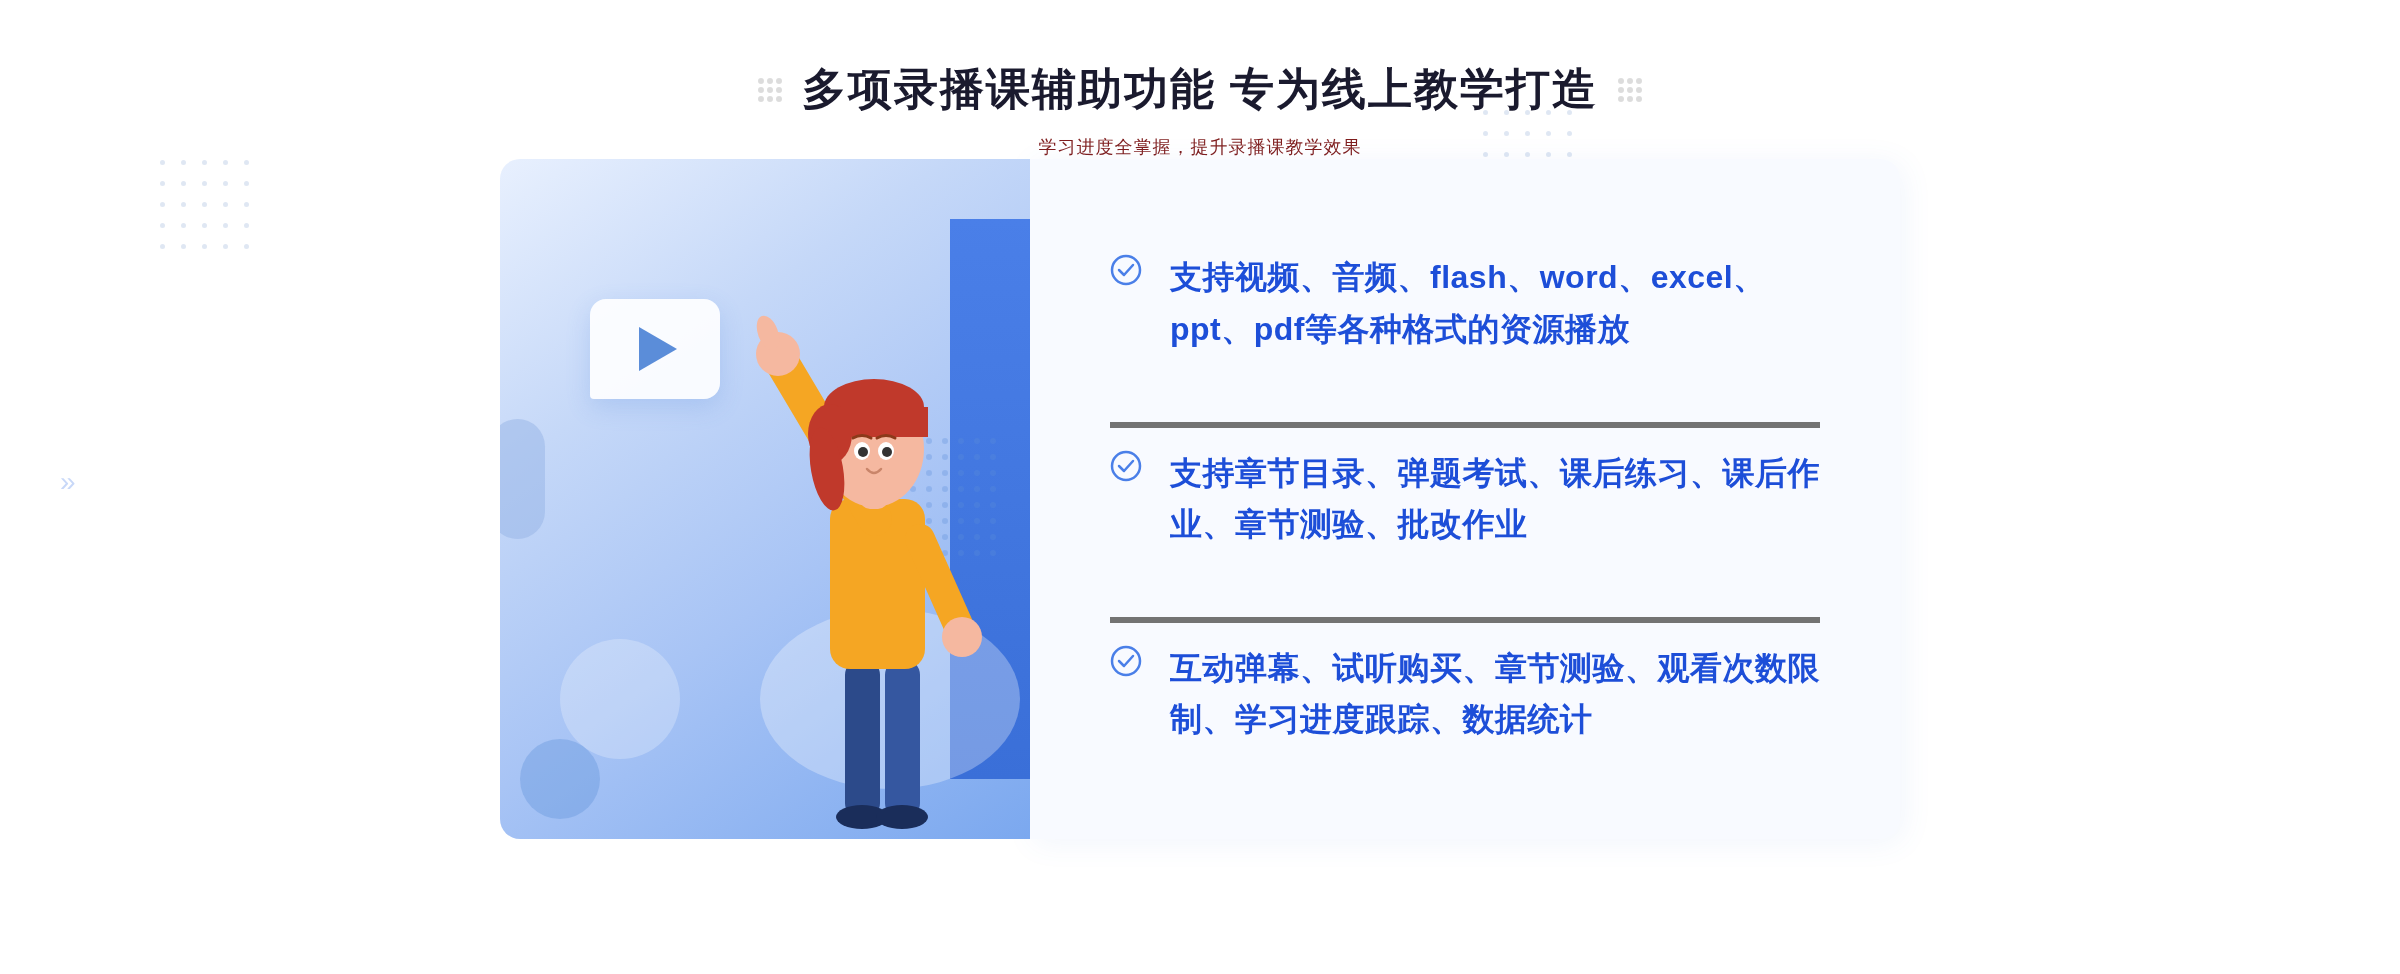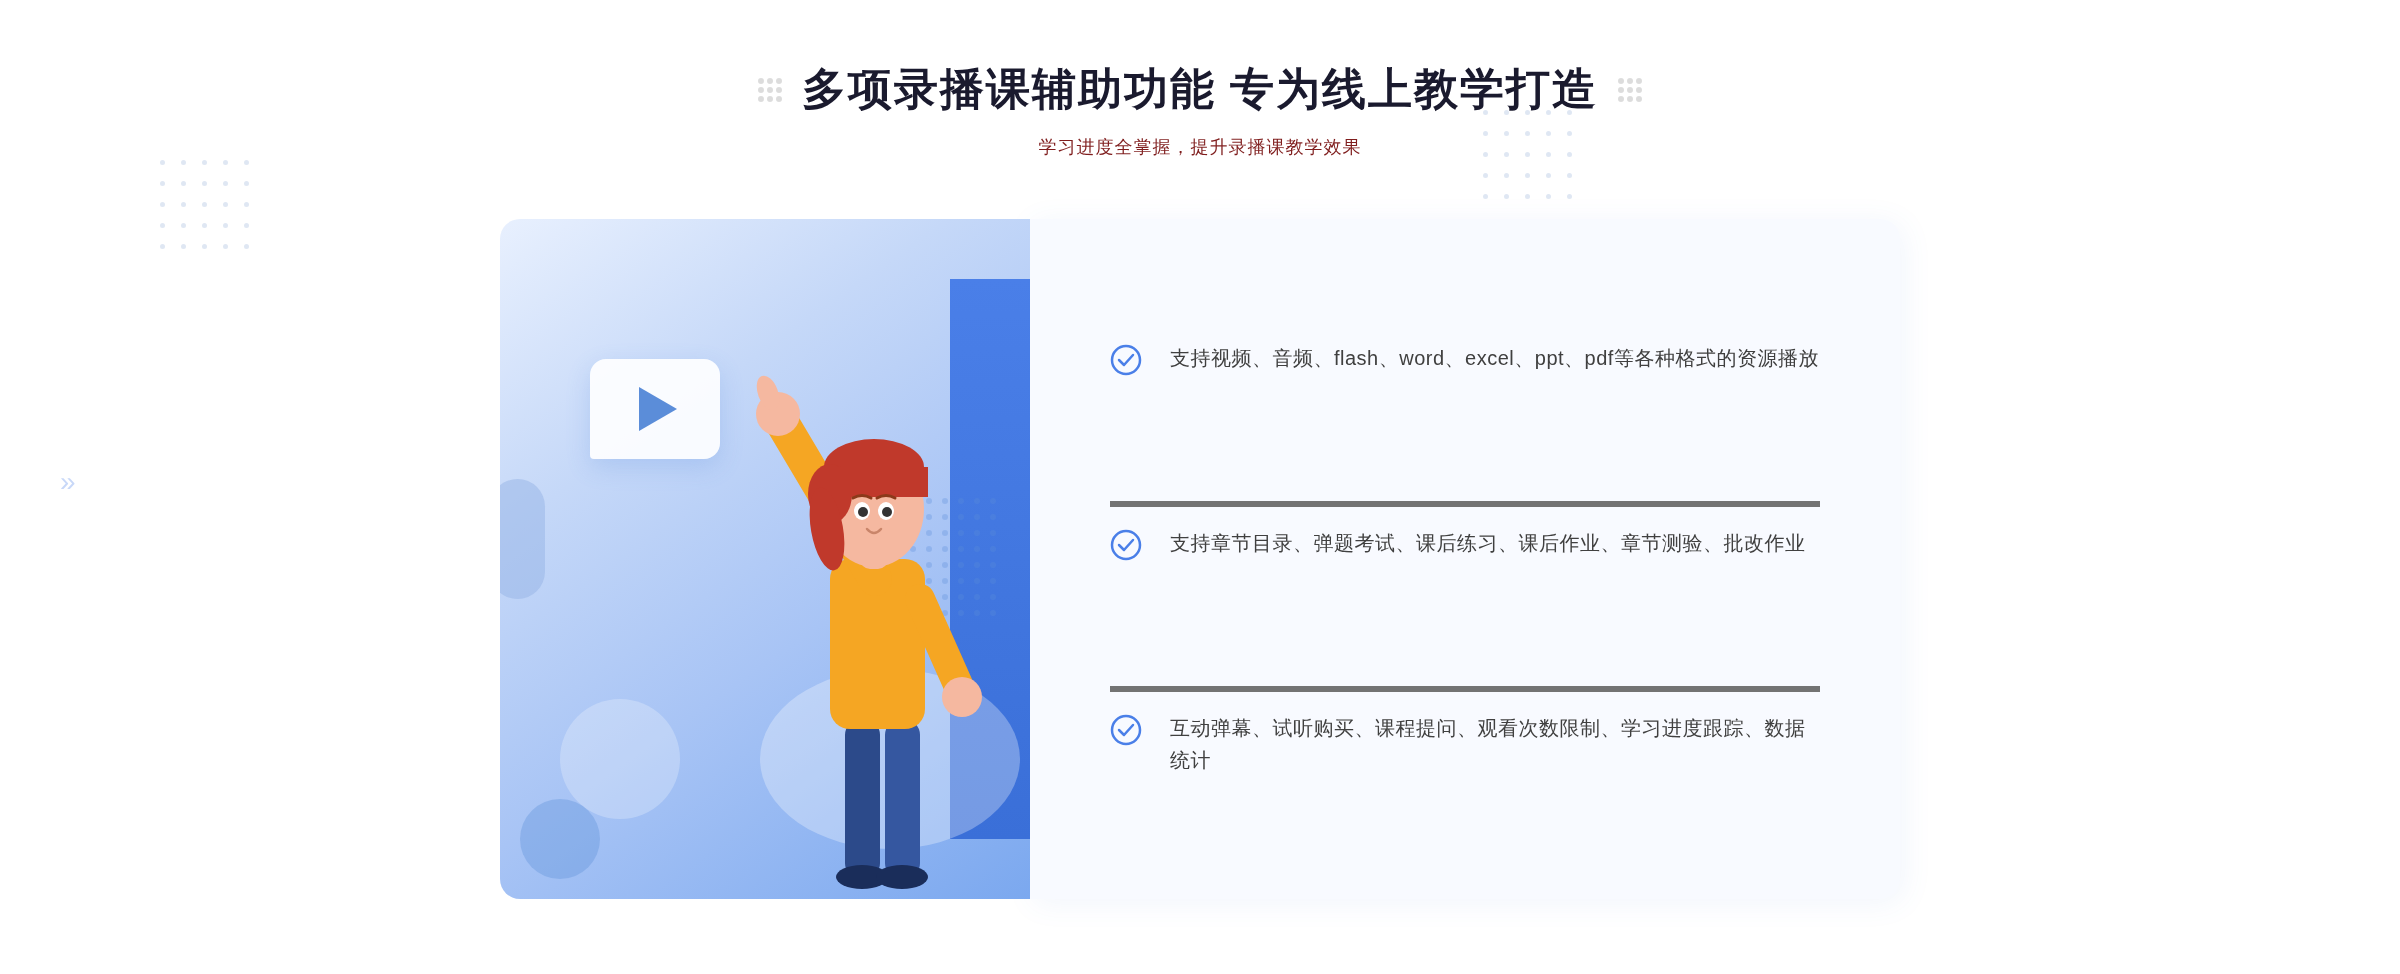--- a/index.html
+++ b/index.html
@@ -33,21 +33,20 @@
       left: 60px;
       top: 50%;
       transform: translateY(-50%);
       color: #4d8de8;
       font-size: 32px;
       opacity: 0.6;
     }
 
     .header-section {
       text-align: center;
-      margin-bottom: 60px;
     }
 
     .header-title-wrapper {
       display: flex;
       align-items: center;
       justify-content: center;
       gap: 20px;
       margin-bottom: 16px;
     }
 
@@ -225,24 +224,25 @@
       flex-shrink: 0;
       margin-top: 2px;
     }
 
     .check-icon svg {
       width: 32px;
       height: 32px;
     }
 
     .feature-text {
-      font-size: 20px;
-      color: #404040;
+      font-size: 32px;
+      color: #1d4ed8;
       line-height: 1.6;
       letter-spacing: 0.5px;
+      font-weight: bold;
     }
 
     
     .bg-dots-top-left {
       position: absolute;
       left: 160px;
       top: 160px;
     }
 
     .bg-dots-top-right {
@@ -515,20 +515,20 @@
       </div>
 
 
       <div class="feature-item">
         <div class="check-icon">
           <svg viewBox="0 0 32 32" fill="none" xmlns="http://www.w3.org/2000/svg">
             <circle cx="16" cy="16" r="14" stroke="#4a7fe8" stroke-width="2.5" fill="none"></circle>
             <path d="M 9 16 L 14 21 L 23 11" stroke="#4a7fe8" stroke-width="2.5" stroke-linecap="round" stroke-linejoin="round" fill="none"></path>
           </svg>
         </div>
-        <span class="feature-text">互动弹幕、试听购买、课程提问、观看次数限制、学习进度跟踪、数据统计</span>
+        <span class="feature-text">互动弹幕、试听购买、章节测验、观看次数限制、学习进度跟踪、数据统计</span>
       </div>
 
     </div>
 
   </div>
 
 </div>
 
 </body></html>

